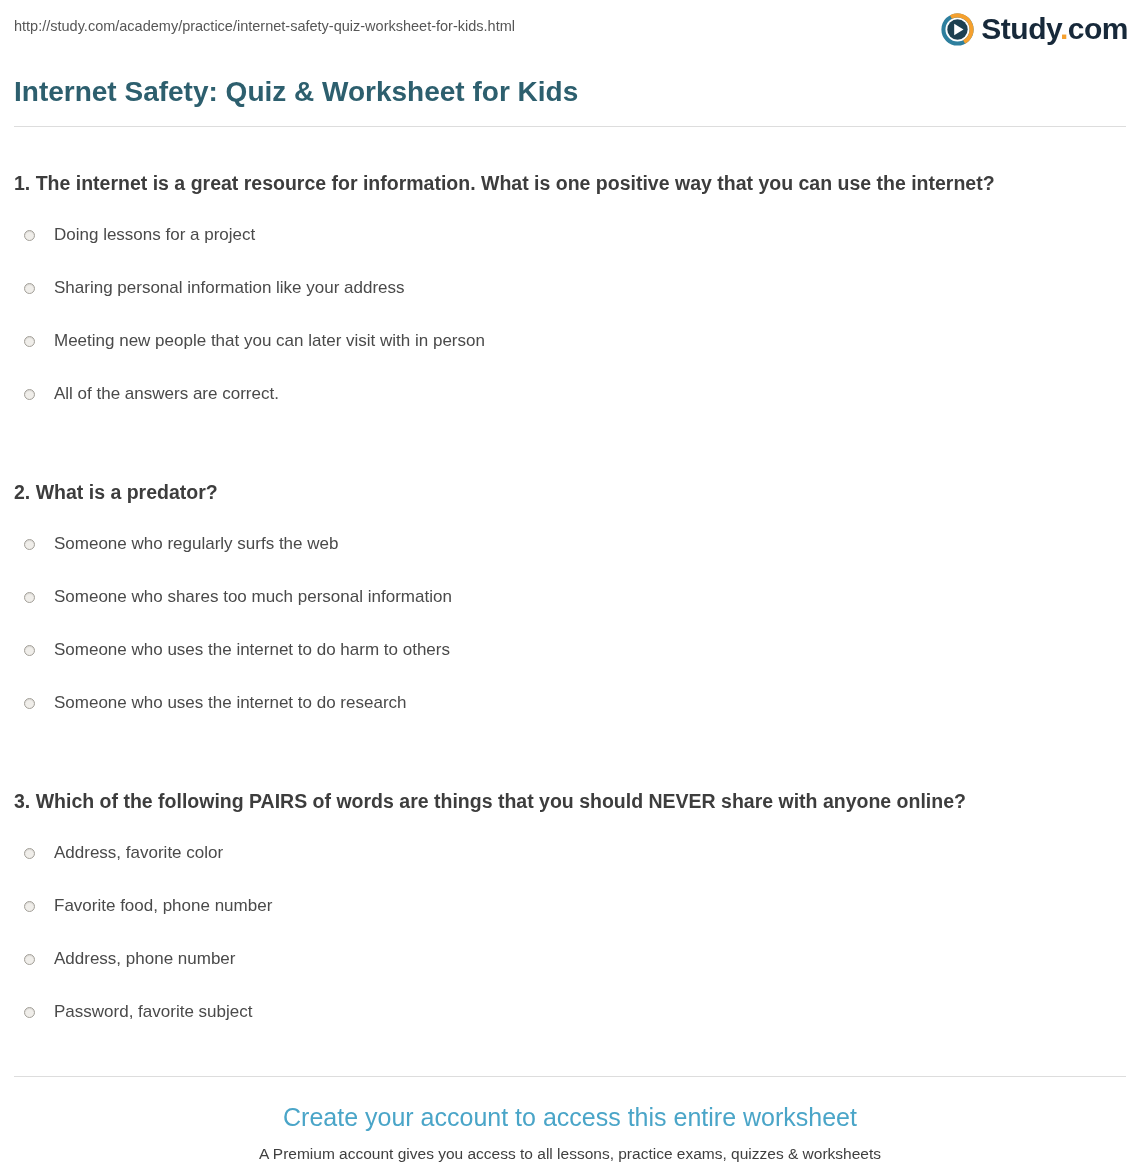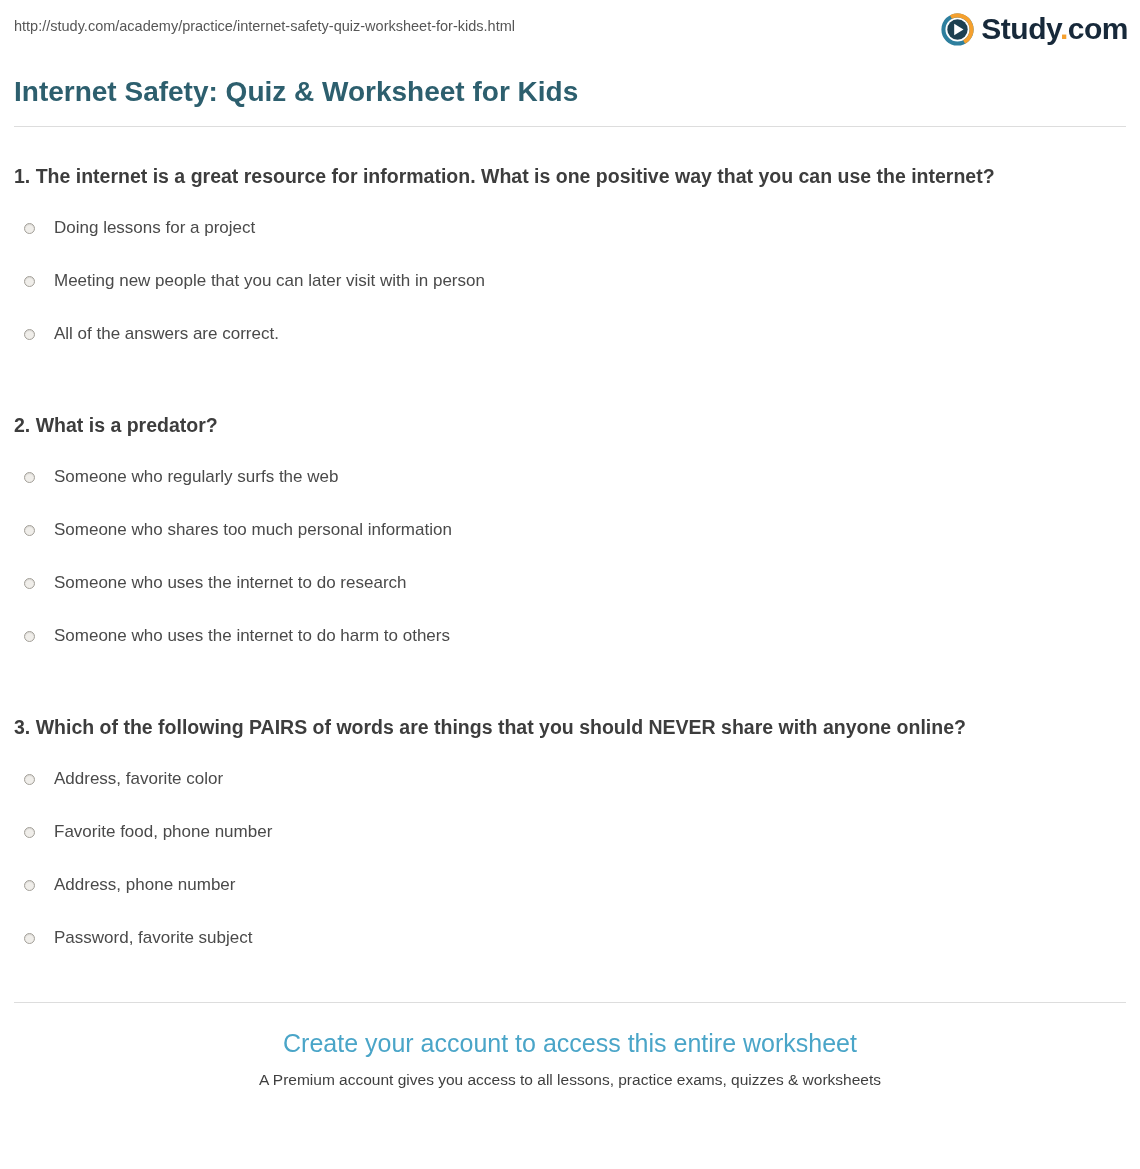--- a/index.html
+++ b/index.html
@@ -52,21 +52,21 @@
     margin: 0 14px;
   }
 
   
   .questions { padding: 0 14px; }
   .question { padding-top: 33px; padding-bottom: 20px; }
   .question-text {
     font-size: 19.5px;
     font-weight: 700;
     color: #3d3d3d;
-    margin: 5px 0 30px;
+    margin: 12px 0 30px;
   }
   .option {
     display: flex;
     align-items: center;
     margin-bottom: 33px;
     cursor: pointer;
   }
   .option:last-child { margin-bottom: 12px; }
   .radio {
     flex: 0 0 auto;
@@ -139,45 +139,49 @@
 <div class="questions">
 
   <div class="question">
     <h2 class="question-text">1. The internet is a great resource for information. What is one positive way that you can use the internet?</h2>
     <div class="option">
       <span class="radio"></span>
       <span class="option-label">Doing lessons for a project</span>
     </div>
     <div class="option">
       <span class="radio"></span>
+      <span class="option-label">Sharing personal information like your address</span>
+    </div>
+    <div class="option">
+      <span class="radio"></span>
       <span class="option-label">Meeting new people that you can later visit with in person</span>
     </div>
     <div class="option">
       <span class="radio"></span>
       <span class="option-label">All of the answers are correct.</span>
     </div>
   </div>
 
   <div class="question">
     <h2 class="question-text">2. What is a predator?</h2>
     <div class="option">
       <span class="radio"></span>
       <span class="option-label">Someone who regularly surfs the web</span>
     </div>
     <div class="option">
       <span class="radio"></span>
       <span class="option-label">Someone who shares too much personal information</span>
     </div>
     <div class="option">
       <span class="radio"></span>
+      <span class="option-label">Someone who uses the internet to do harm to others</span>
+    </div>
+    <div class="option">
+      <span class="radio"></span>
       <span class="option-label">Someone who uses the internet to do research</span>
-    </div>
-    <div class="option">
-      <span class="radio"></span>
-      <span class="option-label">Someone who uses the internet to do harm to others</span>
     </div>
   </div>
 
   <div class="question">
     <h2 class="question-text">3. Which of the following PAIRS of words are things that you should NEVER share with anyone online?</h2>
     <div class="option">
       <span class="radio"></span>
       <span class="option-label">Address, favorite color</span>
     </div>
     <div class="option">

